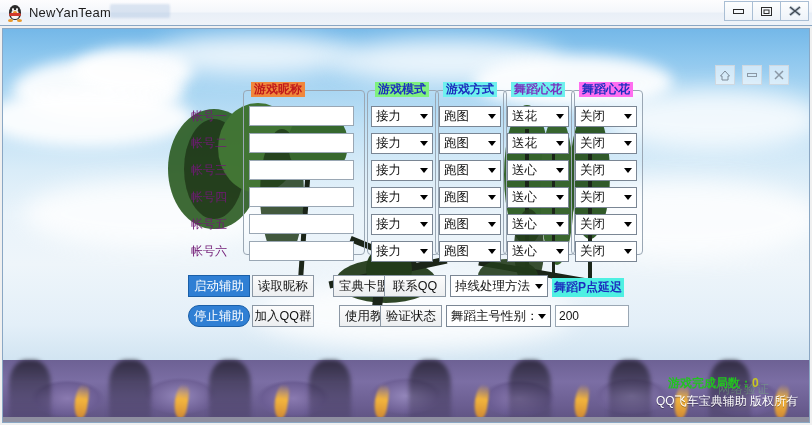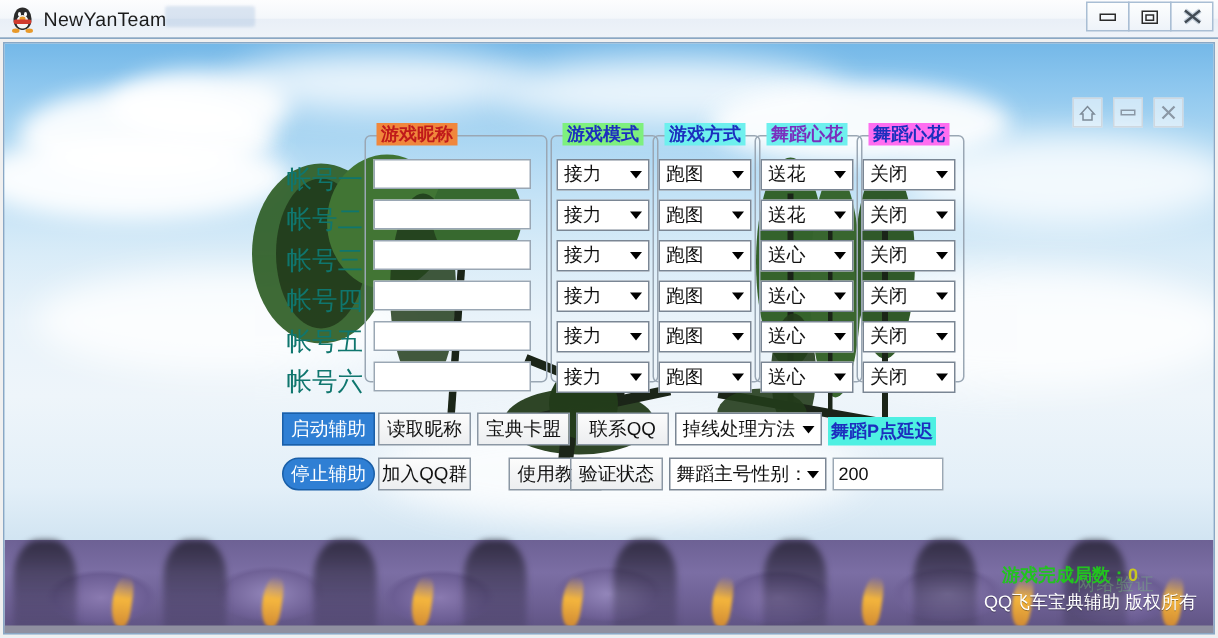--- a/index.html
+++ b/index.html
@@ -158,21 +158,21 @@
     border-radius:4px;
     background: transparent;
   }
   .glabel {
     position:absolute; top:-9px; left:7px;
     font-size:12px; line-height:15px; padding:0 3px;
     white-space:nowrap; font-weight:600;
   }
 
   .rowlabel{
-    position:absolute; font-size:17px; color:#0f766e; white-space:nowrap;
+    position:absolute; font-size:12px; color:#701a75; white-space:nowrap;
   }
 
   .txt {
     position:absolute;
     background:#ffffff;
     border:1px solid #9aa7b4;
     height:20px;
     font-size:12px; color:#111;
     padding:0 3px; line-height:18px;
     outline:none;
@@ -527,21 +527,21 @@
       </div>
       <div class="combo" style="left:572px; top:212px; width:62px;">
         <span class="cval">关闭</span>
         <span class="carrow">
             <span class="caret"></span>
           </span>
       </div>
 
       <div class="btn hl" style="left:185px; top:246px; width:62px;">启动辅助</div>
       <div class="btn" style="left:249px; top:246px; width:62px;">读取昵称</div>
-      <div class="btn" style="left:315px; top:246px; width:62px;">宝典卡盟</div>
+      <div class="btn" style="left:330px; top:246px; width:62px;">宝典卡盟</div>
       <div class="btn" style="left:381px; top:246px; width:62px;">联系QQ</div>
       <div class="combo" style="left:447px; top:246px; width:98px; height:22px;">
         <span class="cval">掉线处理方法：报警</span>
         <span class="carrow">
             <span class="caret"></span>
           </span>
       </div>
       <div class="statlabel" style="left:549px; top:249px; background:#4ef0e2; color:#1c2fbe; padding:1px 2px;">舞蹈P点延迟</div>
 
       <div class="btn hl" style="left:185px; top:276px; width:62px;border-radius:11px;">停止辅助</div>

